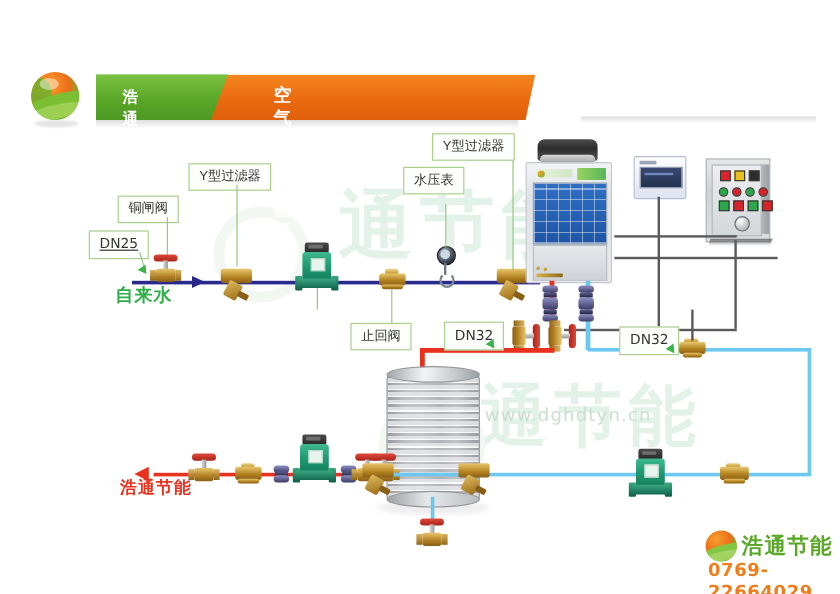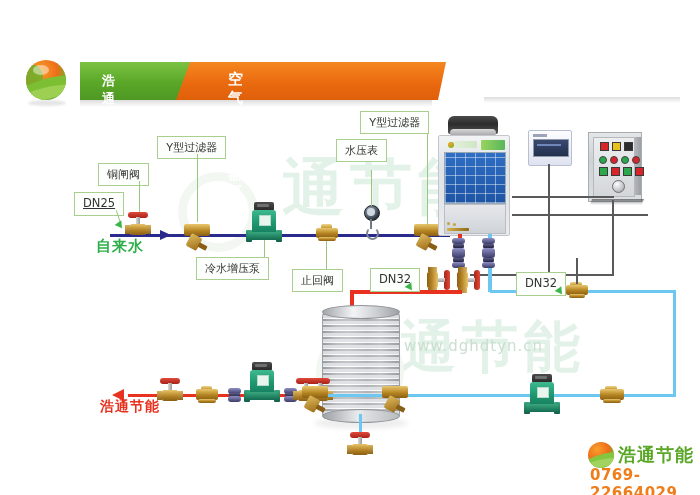--- a/index.html
+++ b/index.html
@@ -295,21 +295,20 @@
 
   <div class="pump" style="left:250px;top:202px;">
     <div class="motor"></div>
       <div class="shell"></div>
       <div class="plate"></div>
     <div class="fl" style="left:-4px;"></div>
       <div class="fl" style="left:26px;"></div>
     <div class="base"></div>
   </div>
   <div class="leadline" style="left:264px;top:240px;height:18px;"></div>
-  <div class="lbl" style="left:196px;top:257px;">冷水增压泵</div>
 
   <div class="comp" style="left:316px;top:224px;">
     <div class="brass-top" style="left:5px;top:0;width:11px;height:5px;"></div>
     <div class="brass" style="left:0;top:4px;width:22px;height:10px;"></div>
     <div class="brass" style="left:2px;top:13px;width:18px;height:4px;"></div>
   </div>
   <div class="leadline" style="left:326px;top:241px;height:30px;"></div>
   <div class="lbl" style="left:292px;top:269px;">止回阀</div>
 
   <div class="gauge" style="left:364px;top:205px;">

